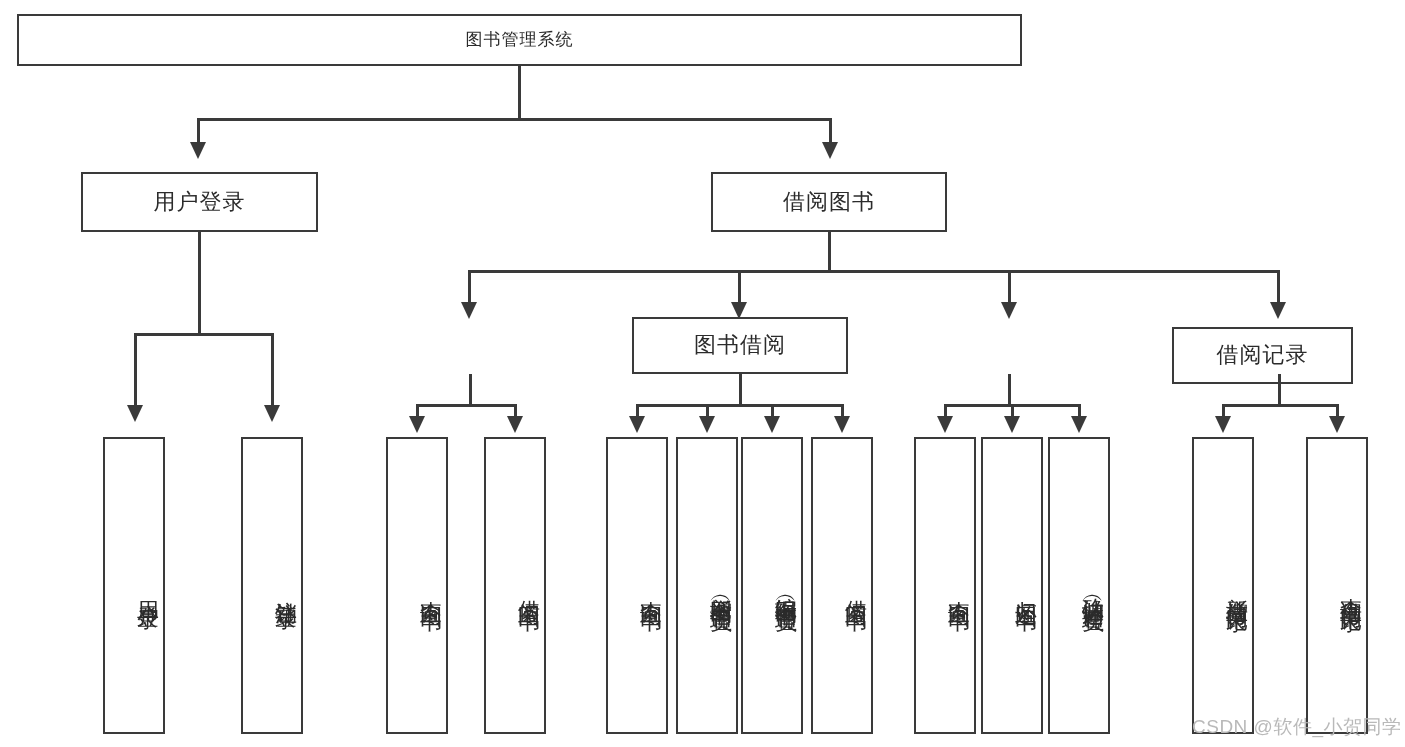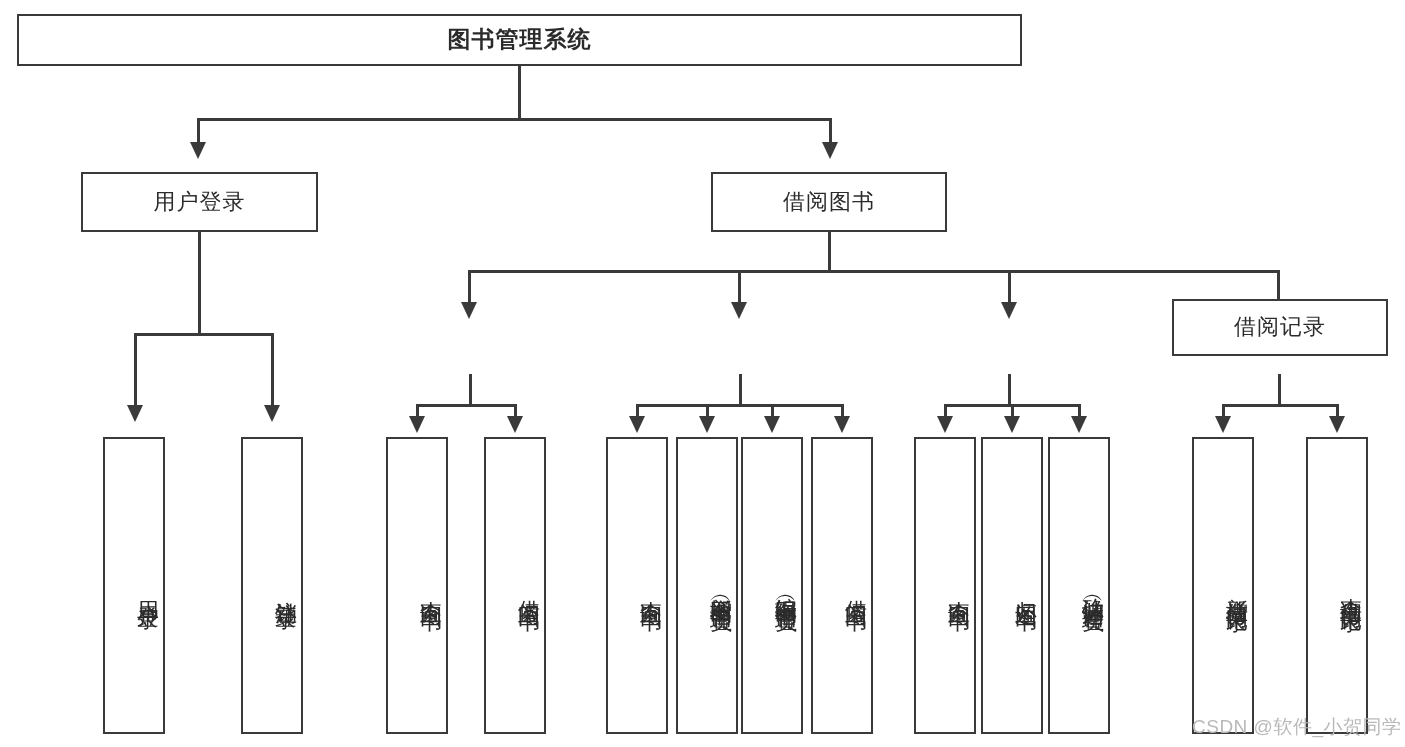--- a/index.html
+++ b/index.html
@@ -27,22 +27,21 @@
     align-items: center;
     justify-content: center;
     text-align: center;
   }
   .node-h {
     font-size: 22px;
     letter-spacing: 1px;
     line-height: 1.2;
   }
   .node-root {
-    font-size: 23px;
-    font-weight: bold;
+    font-size: 17px;
   }
   .node-v {
     font-size: 22px;
     writing-mode: vertical-rl;
     text-orientation: upright;
     letter-spacing: 3px;
     align-items: flex-start;
     justify-content: center;
     padding-top: 6px;
   }
@@ -113,23 +112,24 @@
   <div class="line vline" style="left:738px; top:270px; width:3px; height:32px;"></div>
   <div class="arrow" style="left:731px; top:302px;"></div>
 
   <div class="line vline" style="left:1008px; top:270px; width:3px; height:32px;"></div>
   <div class="arrow" style="left:1001px; top:302px;"></div>
 
   <div class="line vline" style="left:1277px; top:270px; width:3px; height:32px;"></div>
   <div class="arrow" style="left:1270px; top:302px;"></div>
 
 
-
-
-  <div class="node node-h" style="left:1172px; top:299px; width:216px; height:57px;text-align:right;">借阅记录</div>
+  <div class="node node-h" style="left:632px; top:317px; width:216px; height:57px;">图书借阅</div>
+
+
+  <div class="node node-h" style="left:1172px; top:327px; width:181px; height:57px;text-align:right;">借阅记录</div>
 
   <div class="line vline" style="left:469px; top:374px; width:3px; height:32px;"></div>
   <div class="line hline" style="left:416px; top:404px; width:101px; height:3px;"></div>
   <div class="line vline" style="left:416px; top:404px; width:3px; height:12px;"></div>
   <div class="arrow" style="left:409px; top:416px;"></div>
   <div class="line vline" style="left:514px; top:404px; width:3px; height:12px;"></div>
   <div class="arrow" style="left:507px; top:416px;"></div>
 
   <div class="line vline" style="left:739px; top:374px; width:3px; height:32px;"></div>
   <div class="line hline" style="left:636px; top:404px; width:206px; height:3px;"></div>

